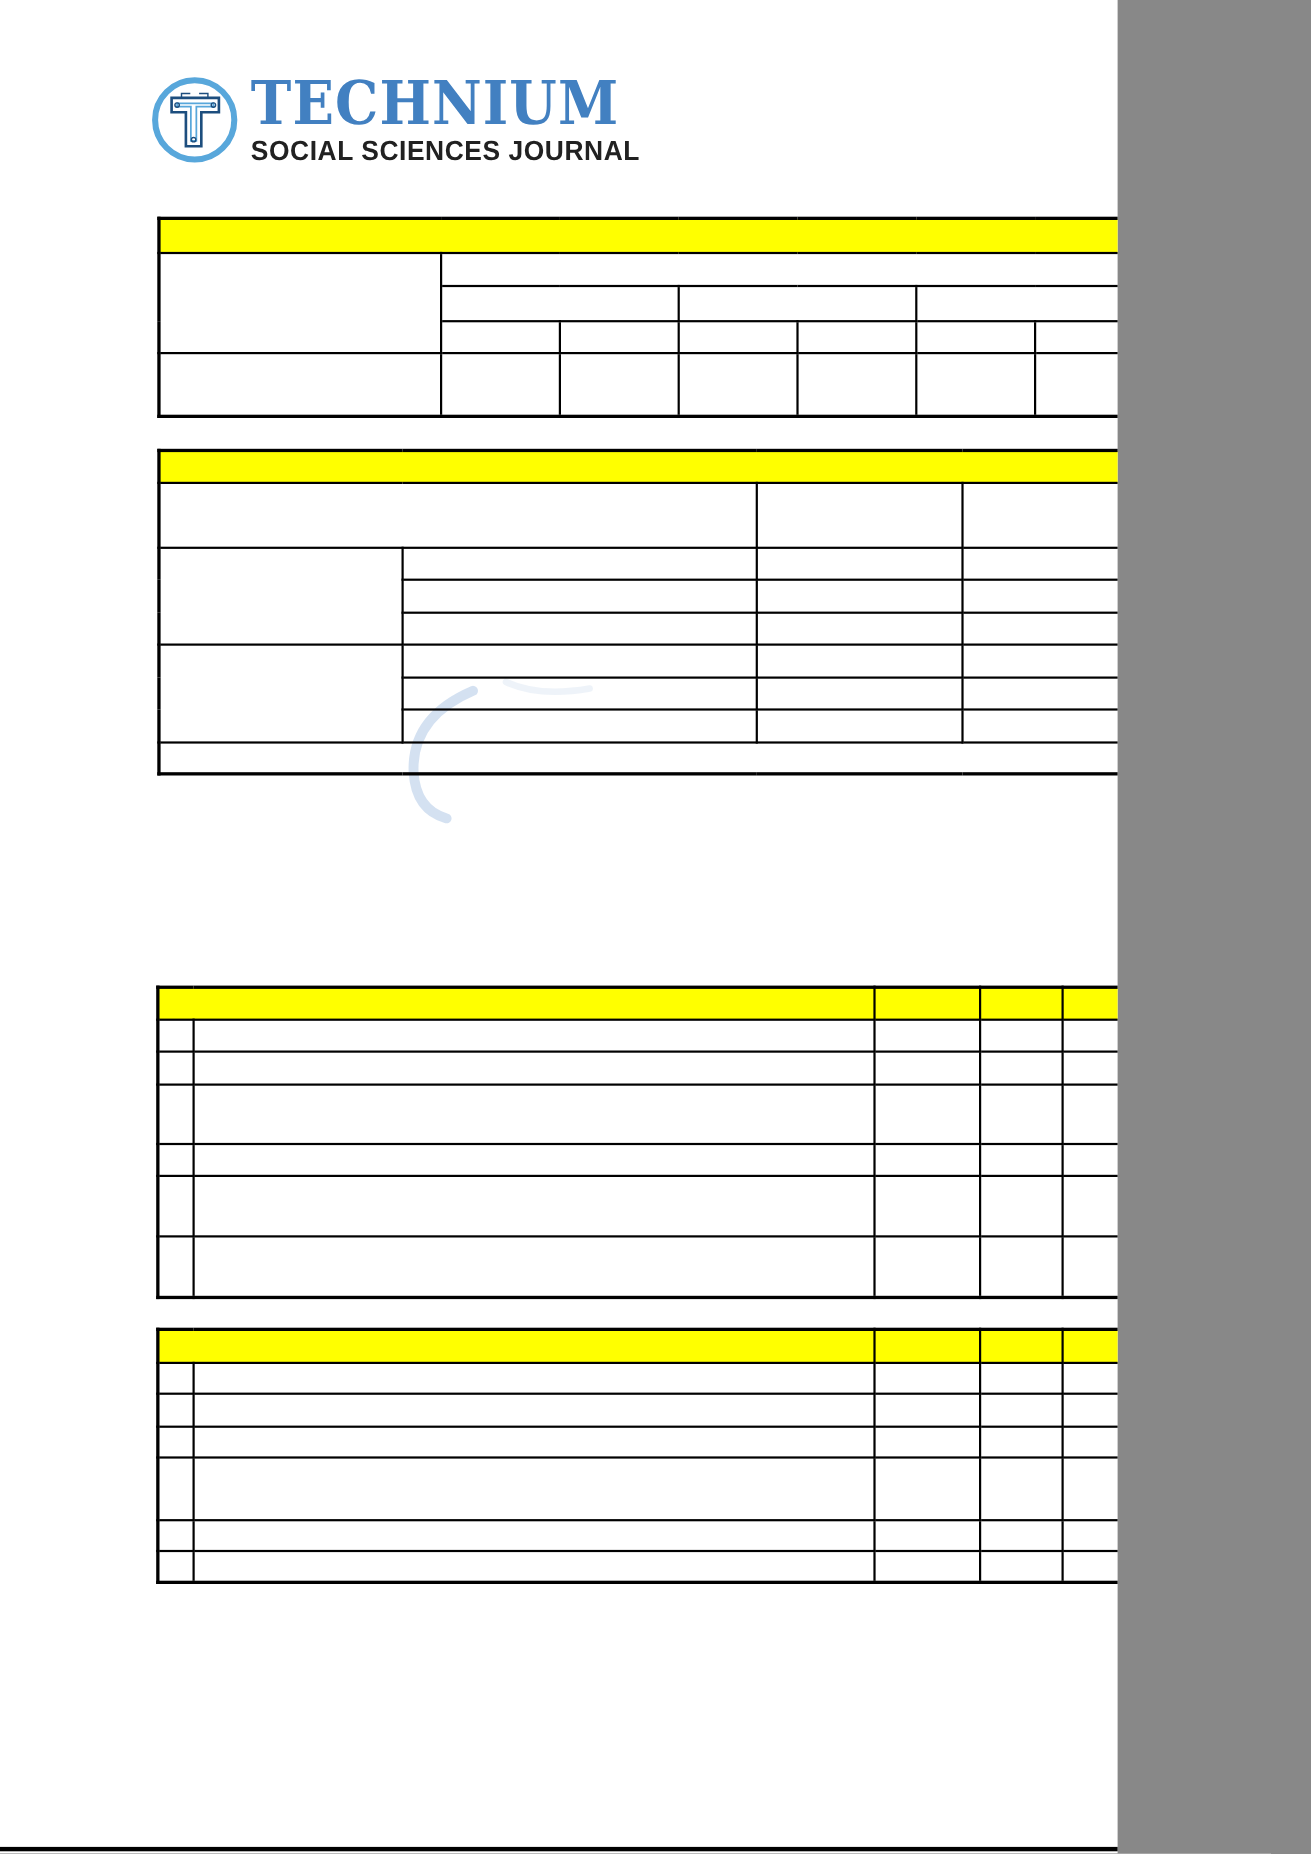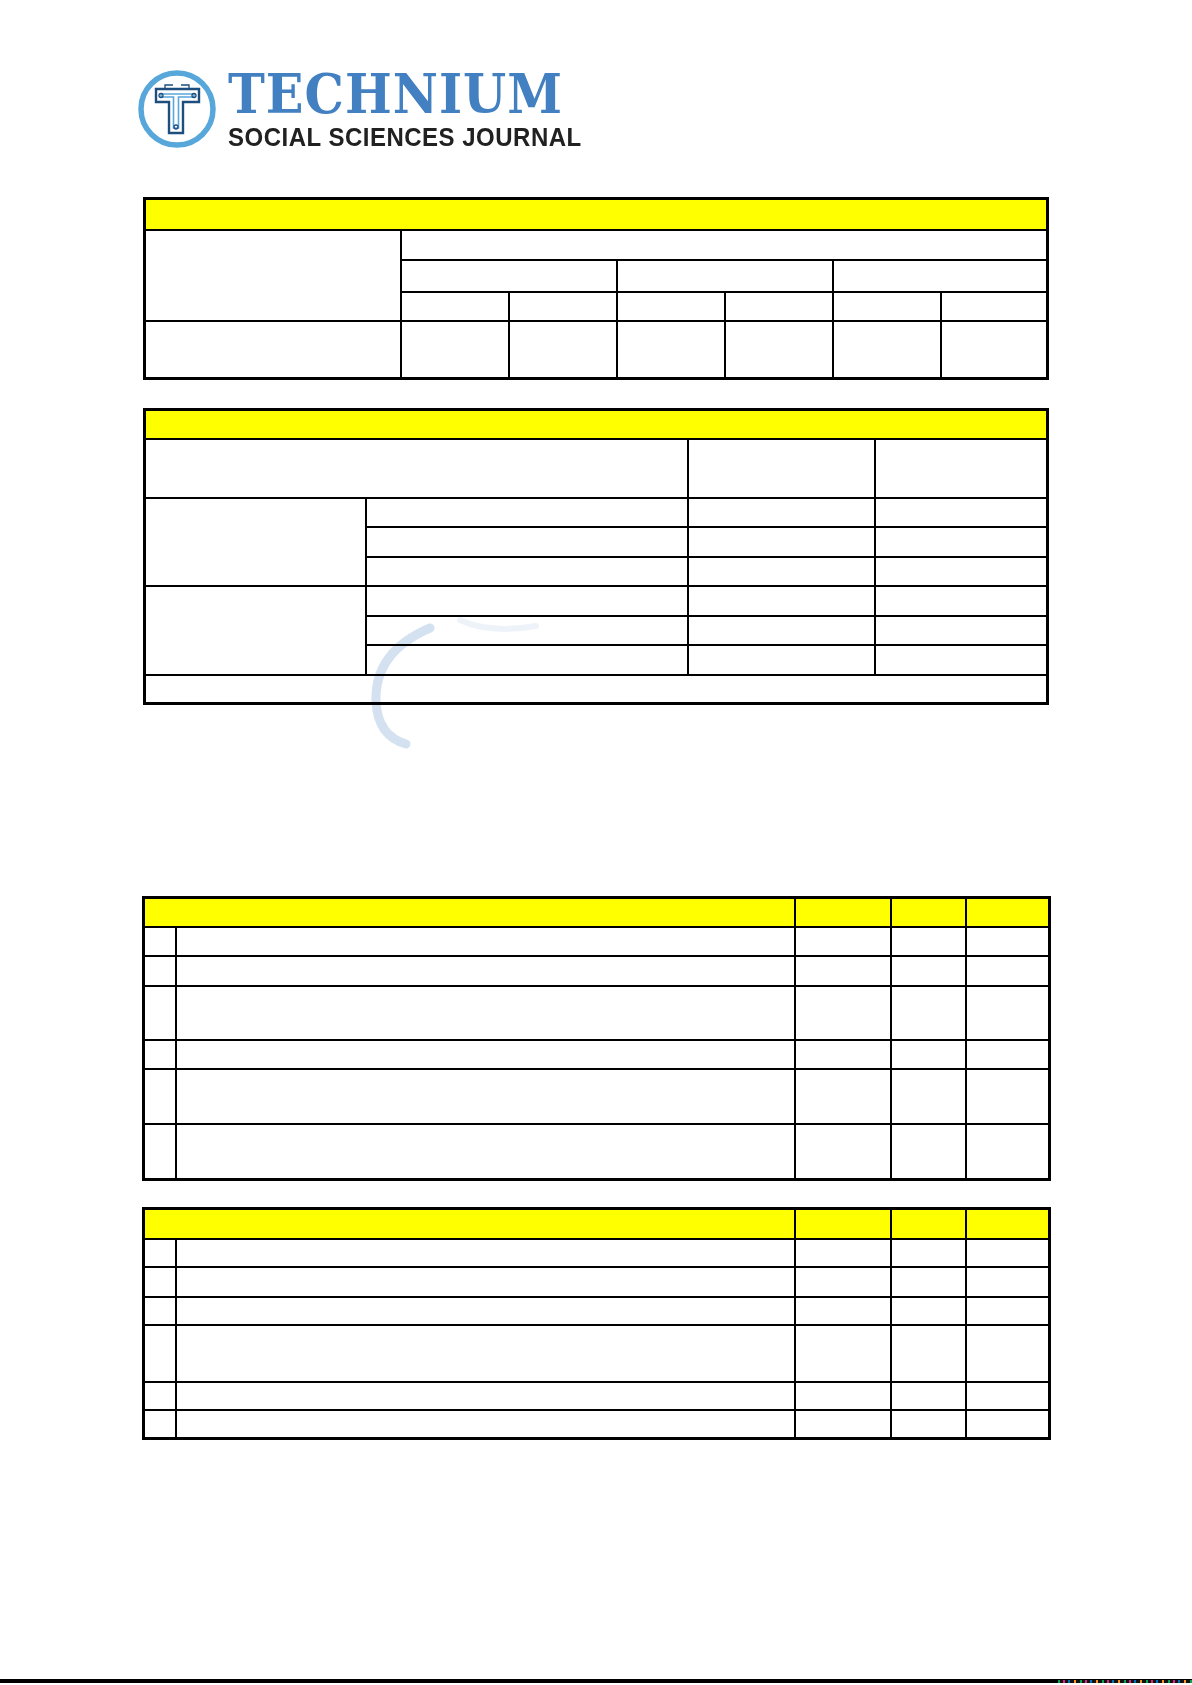--- a/index.html
+++ b/index.html
@@ -3,21 +3,21 @@
 <meta charset="utf-8">
 <style>
   :root{
     --yellow:#ffff00;
     --border:#000000;
     --wm:#ccdcef;
   }
   html,body{margin:0;padding:0;background:#888;}
   #page{
     position:relative;
-    width:1192px;height:1685px;
+    width:1016px;height:1685px;
     background:#ffffff;
     overflow:hidden;
     font-family:"Liberation Sans", sans-serif;
   }
   
   #logo{position:absolute;left:135px;top:64px;width:460px;height:100px;}
   #logo .emblem{position:absolute;left:0;top:2px;}
   #logo .wordmark{position:absolute;left:93px;top:0;}
   #logo .title{
     font-weight:bold;font-size:55px;line-height:60px;letter-spacing:1px;

